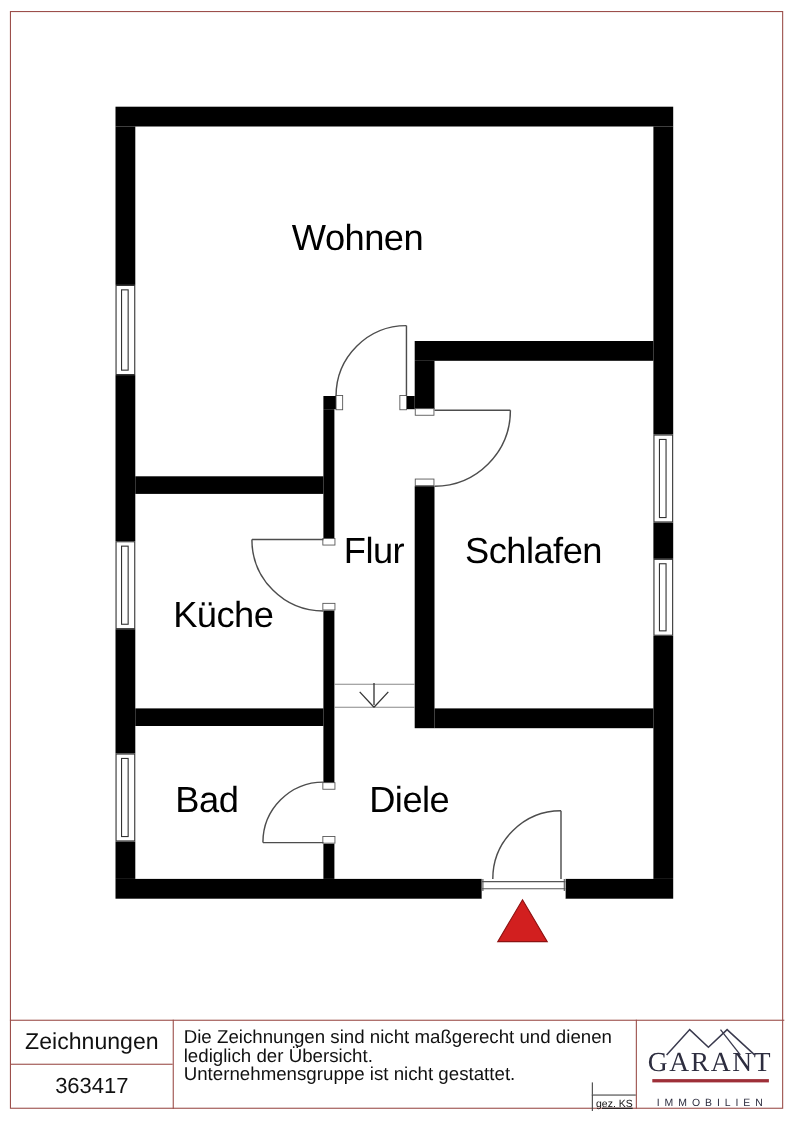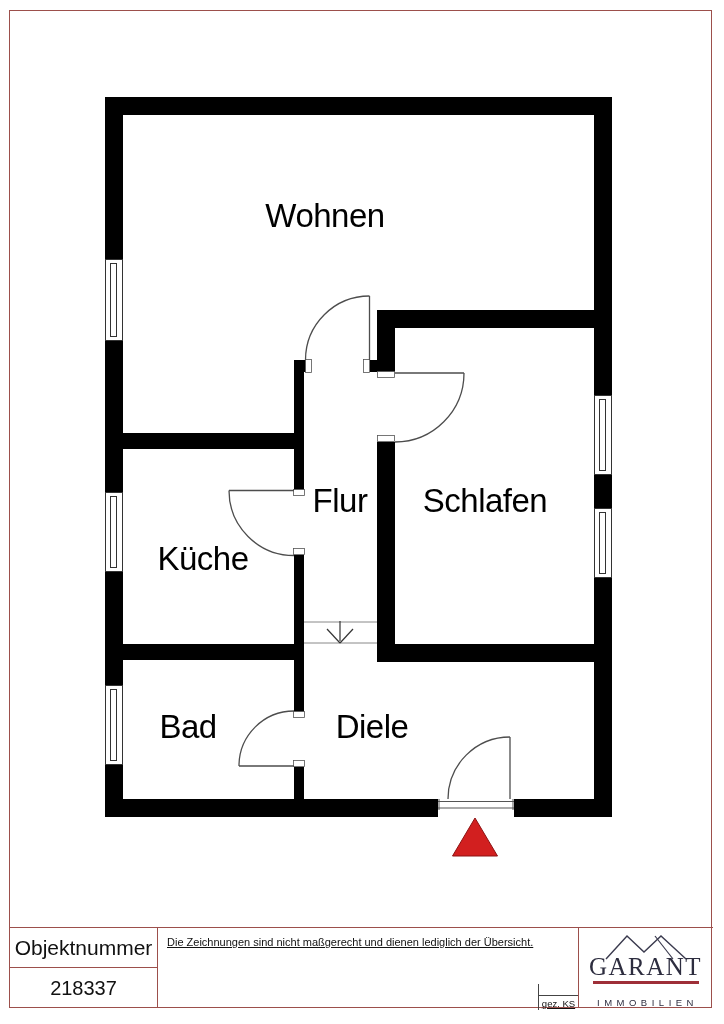--- a/index.html
+++ b/index.html
@@ -13,21 +13,21 @@
        border-top:1px solid var(--frame-color,#9c4f4b);}
   .tb-vdiv{position:absolute;top:927px;height:81px;width:0;
        border-left:1px solid var(--frame-color,#9c4f4b);}
   .tb-cell-objlabel{position:absolute;left:10px;top:928px;width:147px;height:40px;
        display:flex;align-items:center;justify-content:center;
        border-bottom:1px solid var(--frame-color,#9c4f4b);box-sizing:border-box;
        font-size:21px;letter-spacing:0px;}
   .tb-cell-objvalue{position:absolute;left:10px;top:968px;width:147px;height:40px;
        display:flex;align-items:center;justify-content:center;font-size:20px;}
   .tb-disclaimer{position:absolute;left:167px;top:934px;width:400px;
-       font-size:11px;line-height:17px;text-decoration:underline;}
+       font-size:17px;line-height:17px;}
   .gez-box{position:absolute;left:538px;top:995px;width:40px;height:15px;
        border-left:1px solid #444;border-top:1px solid #444;box-sizing:border-box;
        display:flex;align-items:center;justify-content:center;font-size:9.5px;text-decoration:underline;}
   .gez-tick{position:absolute;left:538px;top:984px;width:0;height:11px;
        border-left:1px solid #444;}
   
   .logo-cell{position:absolute;left:579px;top:928px;width:133px;height:80px;
        display:flex;flex-direction:column;align-items:center;justify-content:flex-end;}
   .logo-roof{margin-bottom:-7px;}
   .logo-brand{font-family:"Liberation Serif",serif;font-size:25px;
@@ -155,25 +155,26 @@
     <text class="room-label" x="203" y="570">Küche</text>
     <text class="room-label" x="188" y="738">Bad</text>
     <text class="room-label" x="372" y="738">Diele</text>
   </g>
 </svg>
 
 <div class="tb-line-top"></div>
 <div class="tb-vdiv" style="left:157px;"></div>
 <div class="tb-vdiv" style="left:578px;"></div>
 
-<div class="tb-cell-objlabel">Objektnummer</div>
-<div class="tb-cell-objvalue">218337</div>
+<div class="tb-cell-objlabel">Zeichnungen</div>
+<div class="tb-cell-objvalue">363417</div>
 
 <div class="tb-disclaimer">
   <div>Die Zeichnungen sind nicht maßgerecht und dienen lediglich der Übersicht.</div>
+  <div>Unternehmensgruppe ist nicht gestattet.</div>
 </div>
 
 <div class="gez-tick"></div>
 <div class="gez-box">gez. KS</div>
 
 <div class="logo-cell">
   <svg class="logo-roof" width="86" height="28" viewBox="0 0 86 28">
     <polyline points="3,26 24,3 41,19 58,3 83,26" fill="none" stroke="#3a3a4e" stroke-width="1.4"></polyline>
     <polyline points="52,3 70,26" fill="none" stroke="#3a3a4e" stroke-width="1.2"></polyline>
   </svg>

